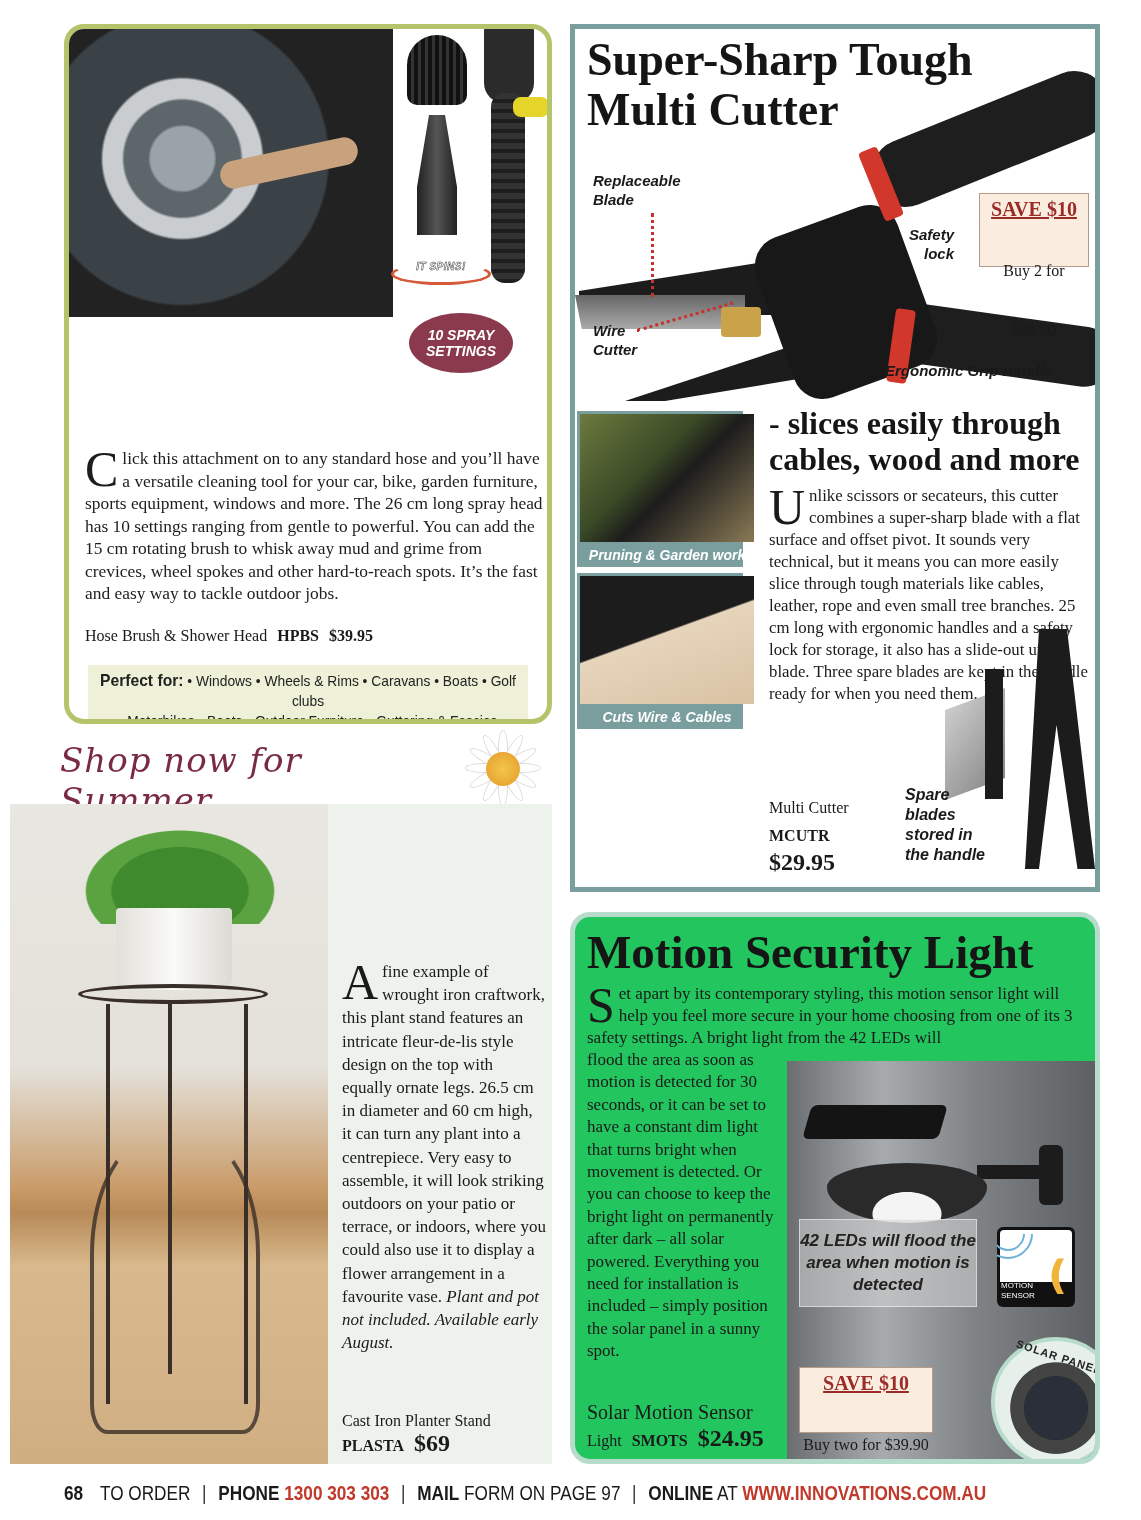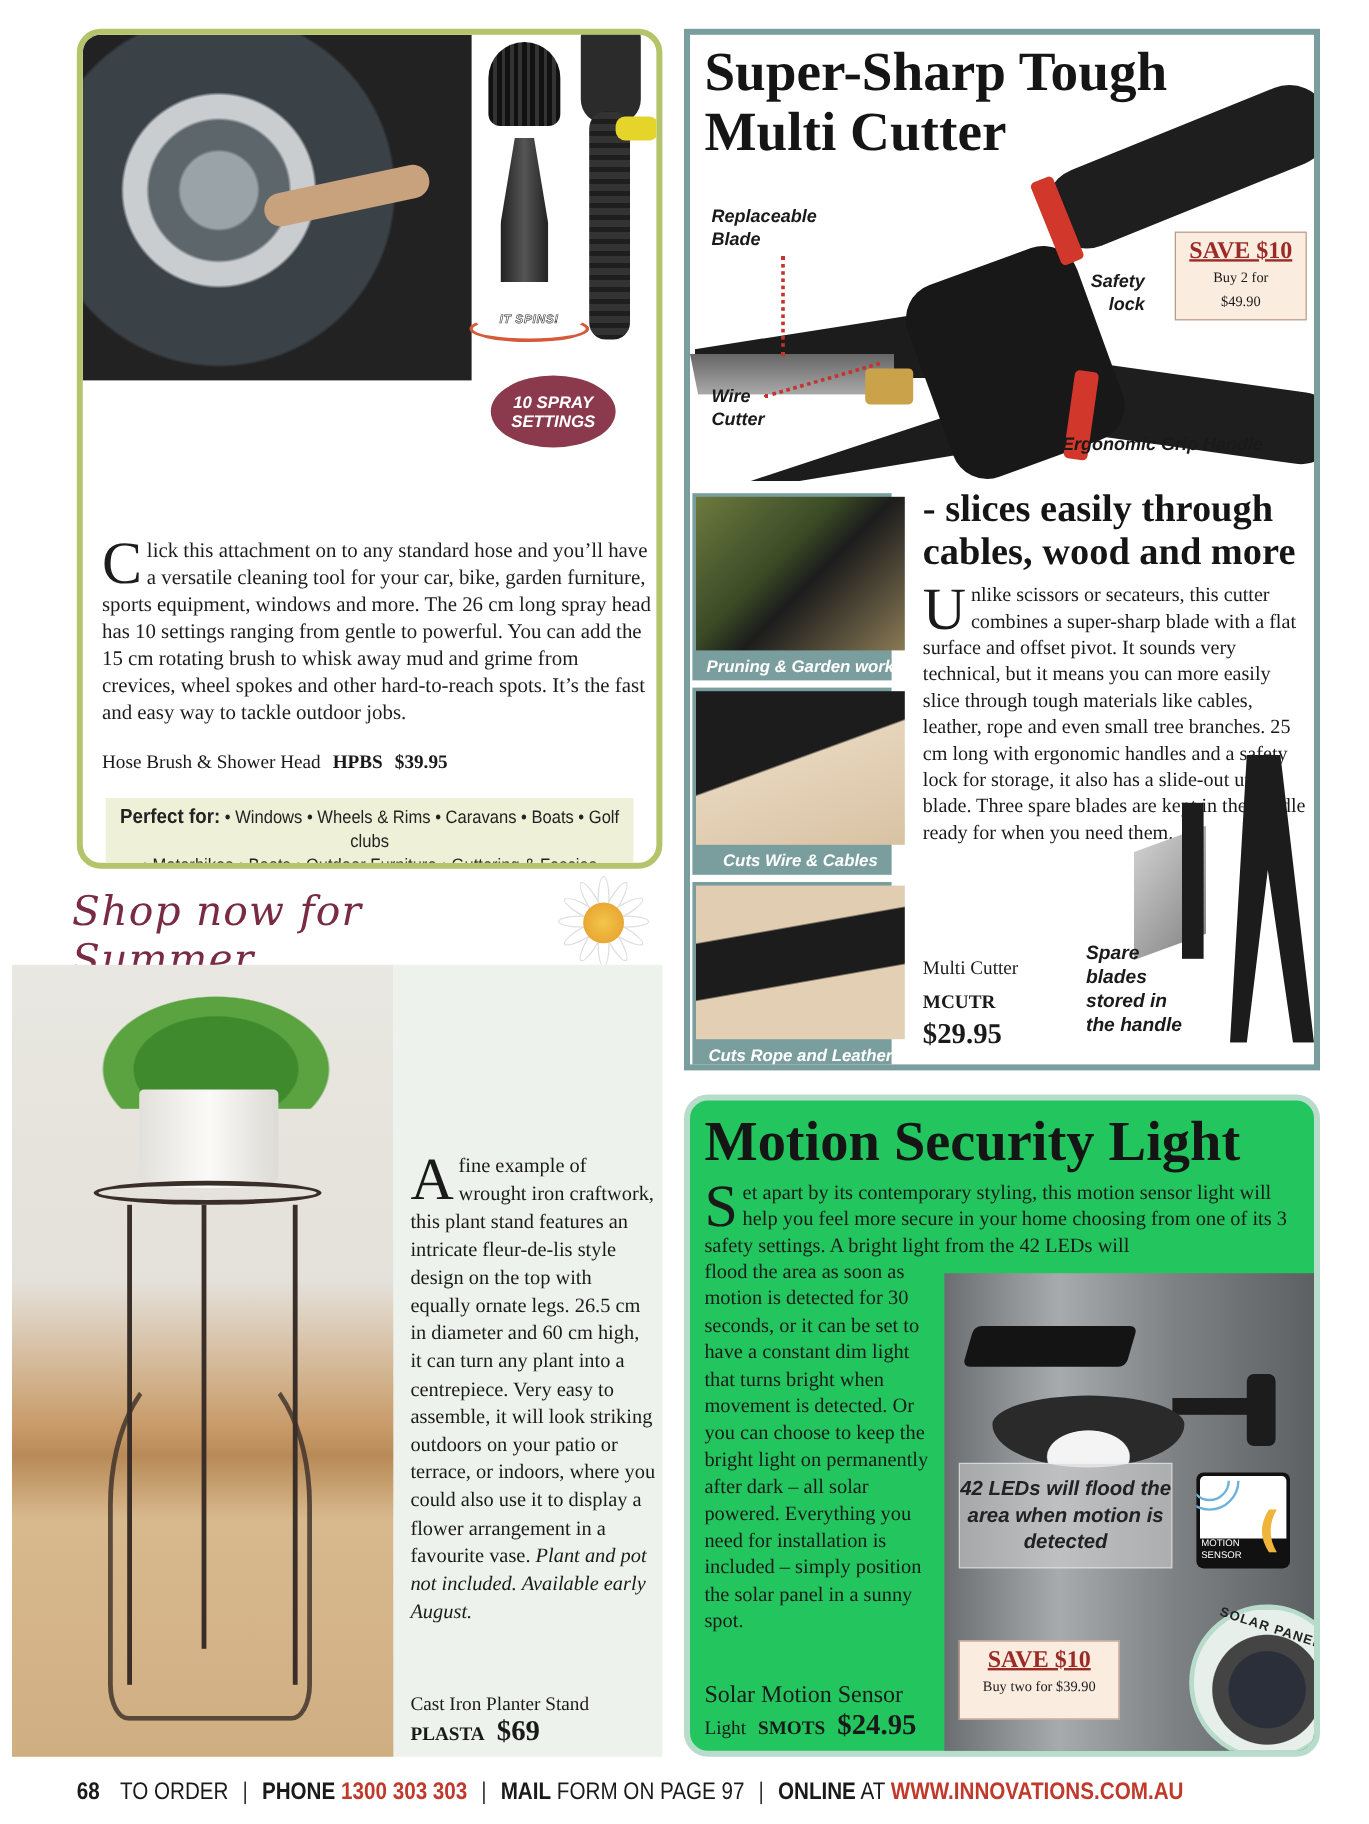--- a/index.html
+++ b/index.html
@@ -66,21 +66,21 @@
   #p2 .cutter .handle-top { position:absolute; left:290px; top:20px; width:250px; height:68px; background:#1e1e1e; border-radius: 34px; transform: rotate(-22deg); }
   #p2 .cutter .handle-bot { position:absolute; left:310px; top:230px; width:230px; height:60px; background:#1e1e1e; border-radius: 30px; transform: rotate(8deg); }
   #p2 .cutter .band1 { position:absolute; left:296px; top:62px; width:20px; height:74px; background:#d2372b; transform: rotate(-22deg); border-radius:4px; }
   #p2 .cutter .band2 { position:absolute; left:316px; top:224px; width:20px; height:74px; background:#d2372b; transform: rotate(8deg); border-radius:4px; }
   #p2 .cutter .brass { position:absolute; left:146px; top:222px; width:40px; height:30px; background:#c9a24a; border-radius:4px; }
   .callout { font: italic bold 15px "Liberation Sans", sans-serif; color:#1a1a1a; line-height: 19px; }
   .dots { position:absolute; border-left: 3px dotted #c4342c; }
   .dots-h { position:absolute; border-top: 3px dotted #c4342c; }
   #p2 .save-box { left: 404px; top: 164px; width: 110px; height: 74px; background: #fbece0; border: 1px solid #b89a88; text-align:center; padding-top: 4px; }
   .save-title { font-weight: bold; font-size: 20px; color:#9b2b27; text-decoration: underline; }
-  .save-sub { font-size: 12px; line-height: 20px; color:#1a1a1a; }
+  .save-sub { font-size: 16px; line-height: 20px; color:#1a1a1a;margin-top:40px; }
   #p2 .thumb { left: 2px; width: 166px; height: 156px; background:#7a9e9e; }
   #p2 .thumb .img { position:absolute; left:3px; top:3px; width:174px; height:128px; }
   #p2 .thumb .cap { position:absolute; left:0; bottom:0; width:180px; height:24px; font: italic bold 14px "Liberation Sans", sans-serif; color:#fff; text-align:center; line-height: 24px; }
   #p2 .sub-title { left: 194px; top: 376px; width: 330px; font-weight: bold; font-size: 32px; line-height: 36px; color:#151515; }
   #p2 .body { left: 194px; top: 456px; width: 322px; font-size: 16.8px; line-height: 22px; }
   #p2 .prod-name { left: 194px; top: 770px; font-size: 16px; }
   #p2 .prod-code { left: 194px; top: 798px; font-size: 16px; font-weight:bold; }
   #p2 .prod-price { left: 194px; top: 820px; font-size: 24px; font-weight:bold; }
   #p2 .spare-callout { left: 330px; top: 756px; width: 80px; font-size: 16px; line-height: 20px; }
   #p2 .mini-cutter { left: 350px; top: 600px; width: 175px; height: 240px; }
@@ -227,24 +227,20 @@
   </div>
 
   <div class="abs thumb" style="top:382px;">
     <div class="img" style="background: linear-gradient(135deg,#6d7a3f,#3a4a25 40%,#1c1c1c 55%,#8a7a55);"></div>
     <div class="cap">Pruning &amp; Garden work</div>
   </div>
   <div class="abs thumb" style="top:544px;">
     <div class="img" style="background: linear-gradient(160deg,#1c1c1c 0 45%,#e6d4bb 46%,#d8c2a3);"></div>
     <div class="cap">Cuts Wire &amp; Cables</div>
   </div>
-  <div class="abs thumb" style="top:706px;">
-    <div class="img" style="background: linear-gradient(170deg,#e0cdb2 0 30%,#1c1c1c 31% 60%,#e3cfb3 61%);"></div>
-    <div class="cap">Cuts Rope and Leather</div>
-  </div>
 
   <h2 class="abs sub-title">- slices easily through cables, wood and more</h2>
   <p class="abs body" style="width:322px;"><span class="dropcap">U</span><span>nlike scissors or secateurs, this cutter combines a super-sharp blade with a flat surface and offset pivot. It sounds very technical, but it means you can more easily slice through tough materials like cables, leather, rope and even small tree branches. 25 cm long with ergonomic handles and a safety lock for storage, it also has a slide-out utility blade. Three spare blades are kept in the handle ready for when you need them.</span></p>
 
   <div class="abs mini-cutter">
     <div style="position:absolute; left:20px; top:70px; width:60px; height:90px; background:linear-gradient(135deg,#ccc,#888); transform:skewY(-20deg);"></div>
     <div style="position:absolute; left:60px; top:40px; width:18px; height:130px; background:#1c1c1c;"></div>
     <div style="position:absolute; left:100px; top:0; width:70px; height:240px; background:#1c1c1c; clip-path: polygon(20% 0,60% 0,100% 100%,75% 100%,45% 40%,20% 100%,0 100%);"></div>
   </div>
   <div class="abs callout spare-callout">Spare blades stored in the handle</div>

